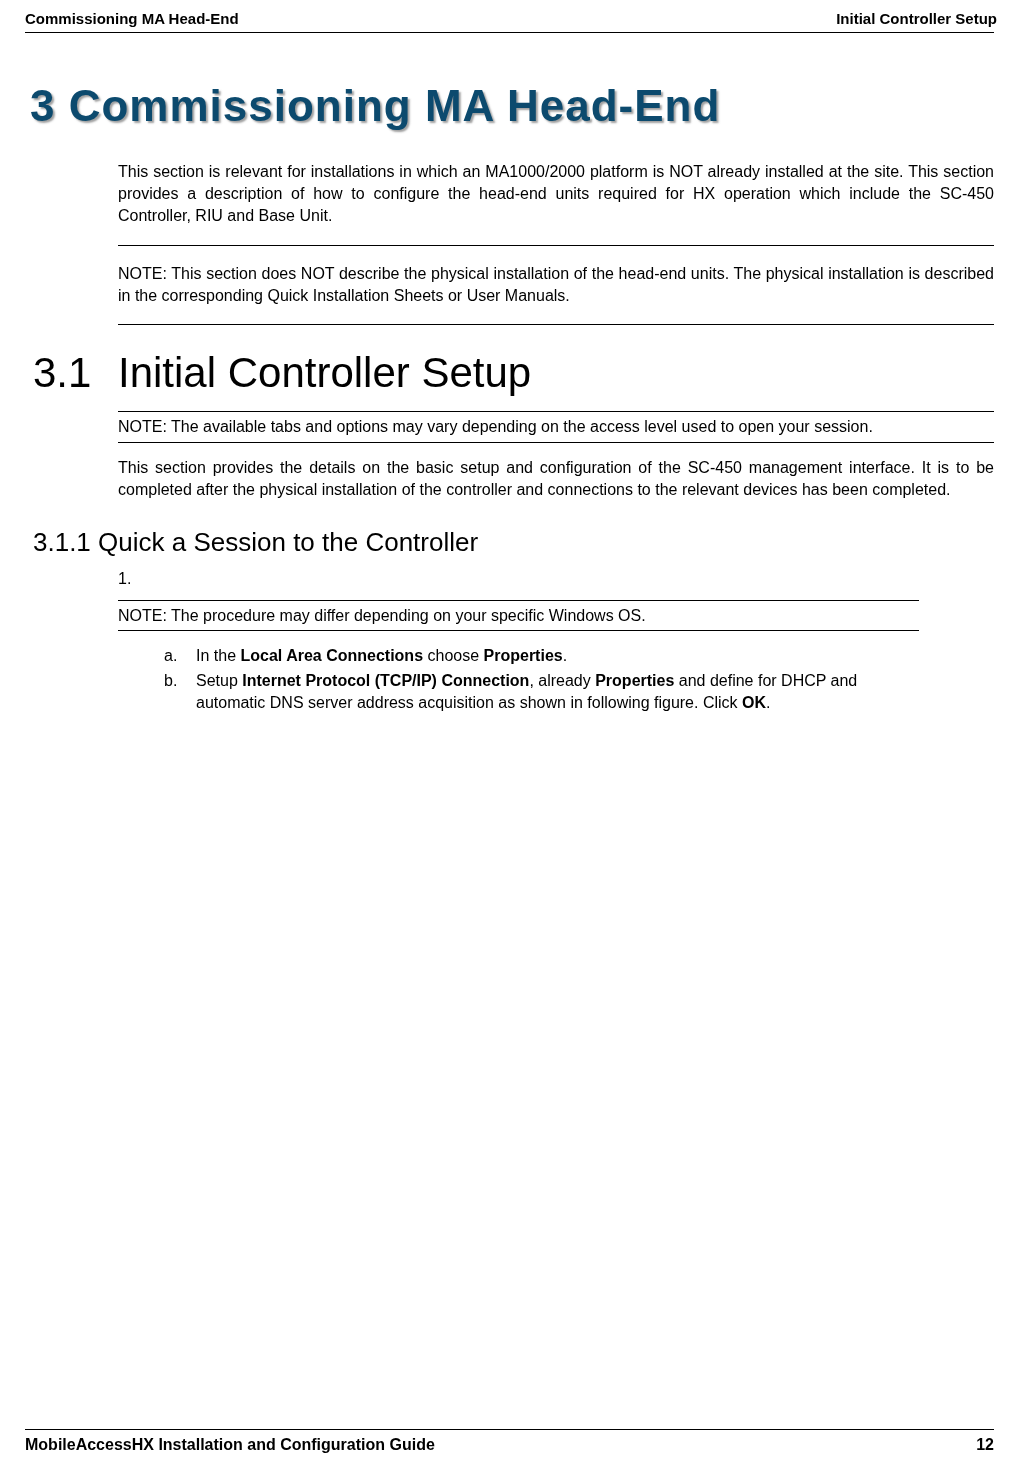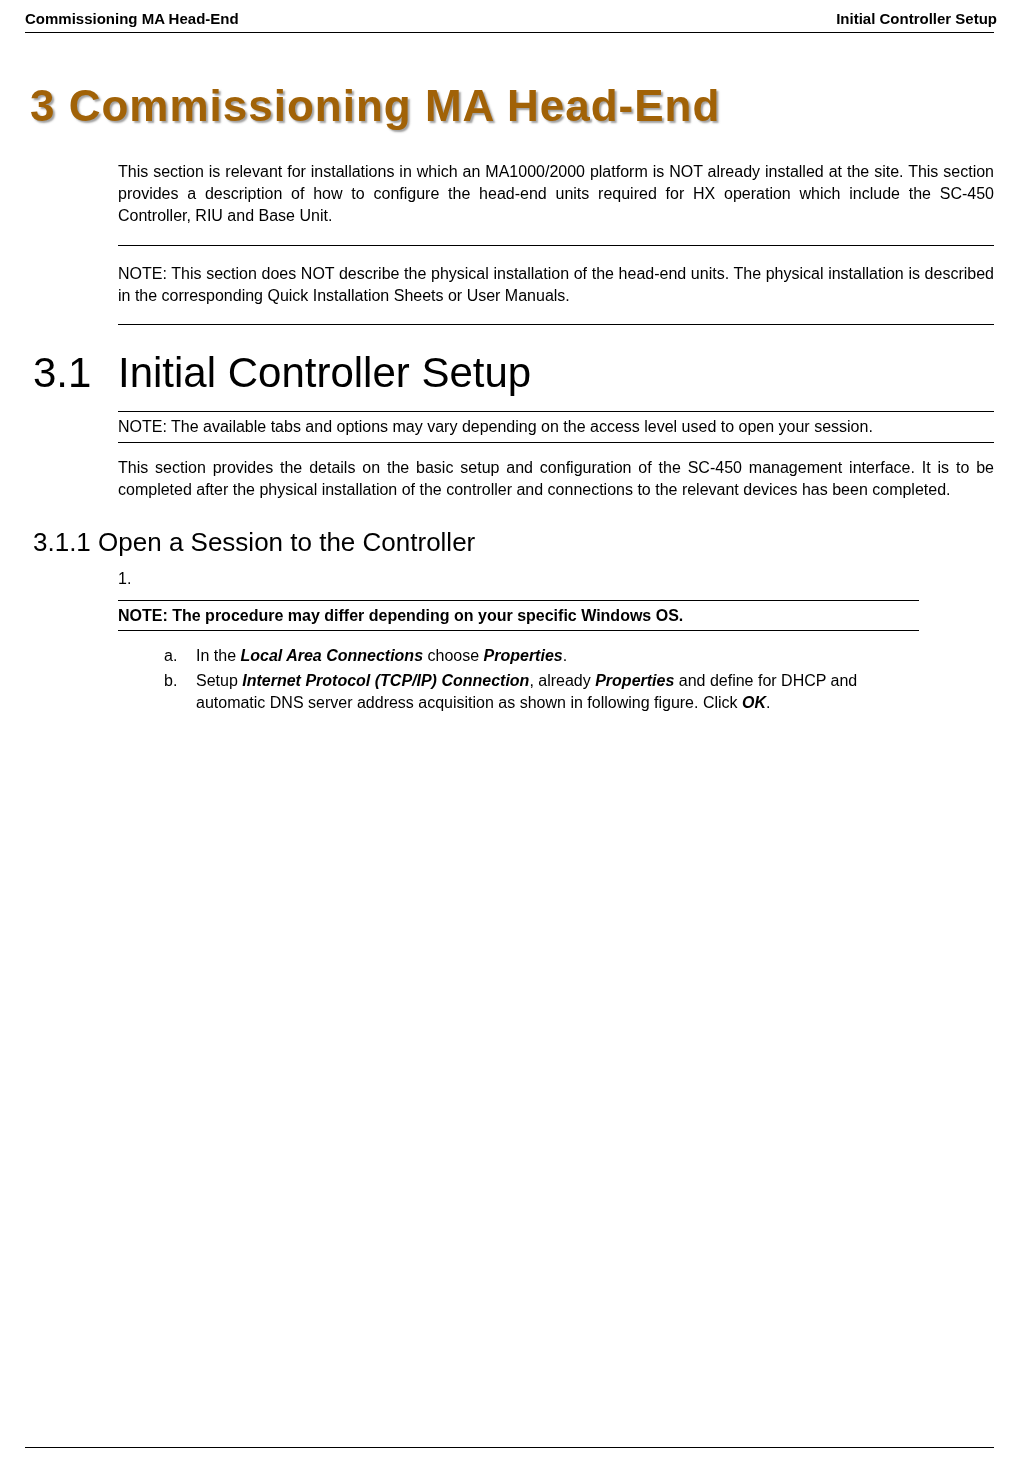--- a/index.html
+++ b/index.html
@@ -25,21 +25,21 @@
     }
     .header-rule {
       border: none;
       border-top: 1.5px solid #000;
       margin: 0 25px;
     }
     .main-title {
       font-family: Arial, sans-serif;
       font-size: 44px;
       font-weight: bold;
-      color: #a16207;
+      color: #0c4a6e;
       text-shadow: 2px 2px 2px rgba(120,120,120,0.7);
       margin: 48px 0 30px 30px;
       letter-spacing: 1px;
     }
     .intro-para {
       font-family: Verdana, Arial, sans-serif;
       font-size: 16px;
       margin: 0 25px 18px 118px;
       text-align: justify;
       line-height: 1.38;
@@ -100,35 +100,33 @@
       min-width: 32px;
     }
     .note-inline {
       font-family: Verdana, Arial, sans-serif;
       font-size: 16px;
       margin: 6px 100px 14px 118px;
       border-top: 1.5px solid #000;
       border-bottom: 1.5px solid #000;
       padding: 4px 0;
       line-height: 1.35;
-      font-weight: bold;
     }
     .sub-ol-item {
       font-family: Verdana, Arial, sans-serif;
       font-size: 16px;
       margin: 2px 100px 2px 164px;
       display: flex;
       line-height: 1.4;
     }
     .sub-marker {
       min-width: 32px;
     }
     .bold {
       font-weight: bold;
-      font-style: italic;
     }
     .footer {
       position: absolute;
       bottom: 18px;
       left: 25px;
       right: 25px;
     }
     .footer-rule {
       border: none;
       border-top: 1.5px solid #000;
@@ -159,21 +157,21 @@
 
 <h2 class="section-heading">
   <span class="section-number">3.1</span>
   <span>Initial Controller Setup</span>
 </h2>
 
 <div class="note-box-2">NOTE: The available tabs and options may vary depending on the access level used to open your session.</div>
 
 <p class="body-para">This section provides the details on the basic setup and configuration of the SC-450 management interface. It is to be completed after the physical installation of the controller and connections to the relevant devices has been completed.</p>
 
-<h3 class="subsection-heading">3.1.1 Open a Session to the Controller</h3>
+<h3 class="subsection-heading">3.1.1 Quick a Session to the Controller</h3>
 
 <div class="ol-item">
   <span class="ol-marker">1.</span>
 </div>
 
 <div class="note-inline">NOTE: The procedure may differ depending on your specific Windows OS.</div>
 
 <div class="sub-ol-item">
   <span class="sub-marker">a.</span>
   <span>
@@ -183,13 +181,17 @@
 
 <div class="sub-ol-item">
   <span class="sub-marker">b.</span>
   <span>
     <span>Setup </span><span class="bold">Internet Protocol (TCP/IP) Connection</span><span>, already </span><span class="bold">Properties</span><span> and define for DHCP and automatic DNS server address acquisition as shown in following figure. Click </span><span class="bold">OK</span><span>.</span>
   </span>
 </div>
 
 <div class="footer">
   <hr class="footer-rule">
+  <div class="footer-row">
+    <span>MobileAccessHX Installation and Configuration Guide</span>
+    <span>12</span>
+  </div>
 </div>
 
 </body></html>

